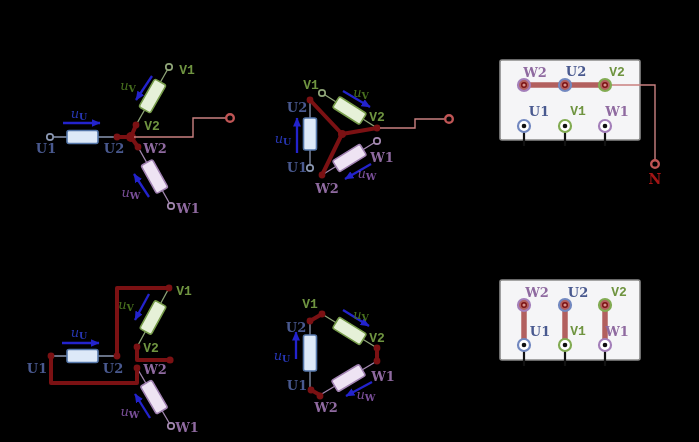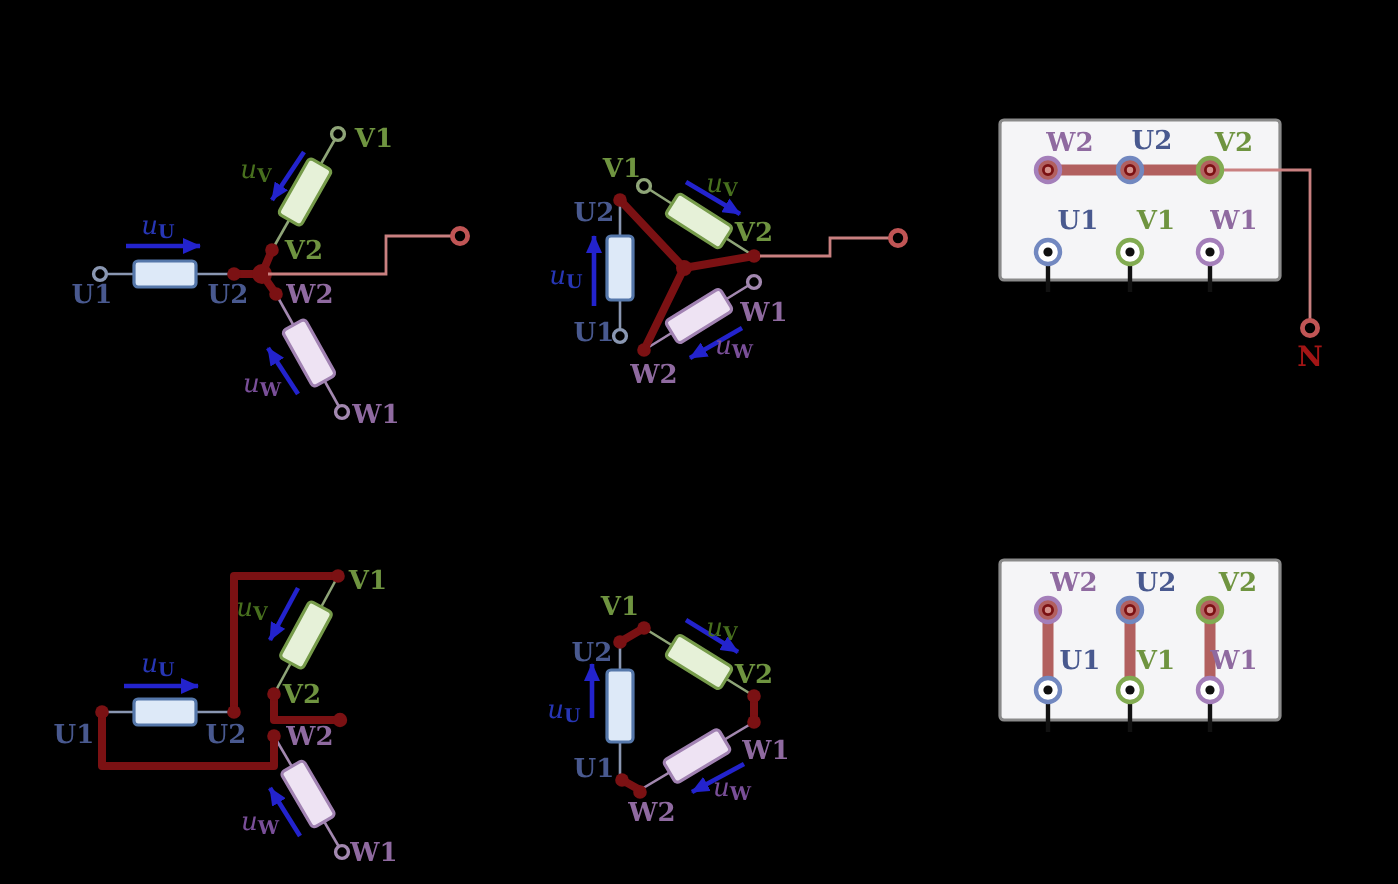--- a/index.html
+++ b/index.html
@@ -2,21 +2,21 @@
 <html style="--background: #000000; --phase-u-label: #49598f; --phase-v-label: #6f9440; --phase-w-label: #8f6aa0; --voltage-u-label: #2736b4; --voltage-v-label: #48701e; --voltage-w-label: #7a4f99; --neutral-label: #a31515; --arrow-blue: #2323cd; --node-dark-red: #7b1113; --output-wire: #c98080; --output-terminal: #c05555; --link-bar: #b2605f; --wire-u: #8a97b2; --wire-v: #8fa578; --wire-w: #a388b0; --winding-u-fill: #dde9f8; --winding-u-stroke: #5577aa; --winding-v-fill: #e6f1d8; --winding-v-stroke: #769b4a; --winding-w-fill: #eee3f3; --winding-w-stroke: #a182b2; --ring-u: #7288c0; --ring-v: #82ab52; --ring-w: #a47fba; --board-fill: #f5f5f7; --board-border: #8a8a8a; --terminal-pin: #d4918b; --lead-black: #111111;"><head>
 <meta charset="utf-8">
 <style>
   html,body{margin:0;padding:0;background:#000;}
   #stage{position:relative;width:699px;height:442px;background:var(--background,#000);
          font-family:"DejaVu Serif","Liberation Serif",serif;overflow:hidden;}
   #stage svg{position:absolute;left:0;top:0;}
   .lb{position:absolute;transform:translate(-50%,-50%);white-space:nowrap;
       font-weight:bold;font-size:13px;line-height:1;}
   .cu{color:var(--phase-u-label,#49598f);}
-  .cv{color:var(--phase-v-label,#6f9440);}
+  .cv{color:var(--phase-v-label,#6f9440);font-family:Liberation Mono, monospace;}
   .cw{color:var(--phase-w-label,#8f6aa0);}
   .cn{color:var(--neutral-label,#a31515);font-size:14px;}
   .vlab{font-weight:normal;font-size:13px;}
   .vlab i{font-style:italic;}
   .vlab sub{font-size:9.5px;font-weight:bold;vertical-align:-2px;font-style:normal;}
   .vu{color:var(--voltage-u-label,#2736b4);}
   .vv{color:var(--voltage-v-label,#48701e);}
   .vw{color:var(--voltage-w-label,#7a4f99);}
   
   .wireU{stroke:var(--wire-u,#8a97b2);stroke-width:1.3;fill:none;}

